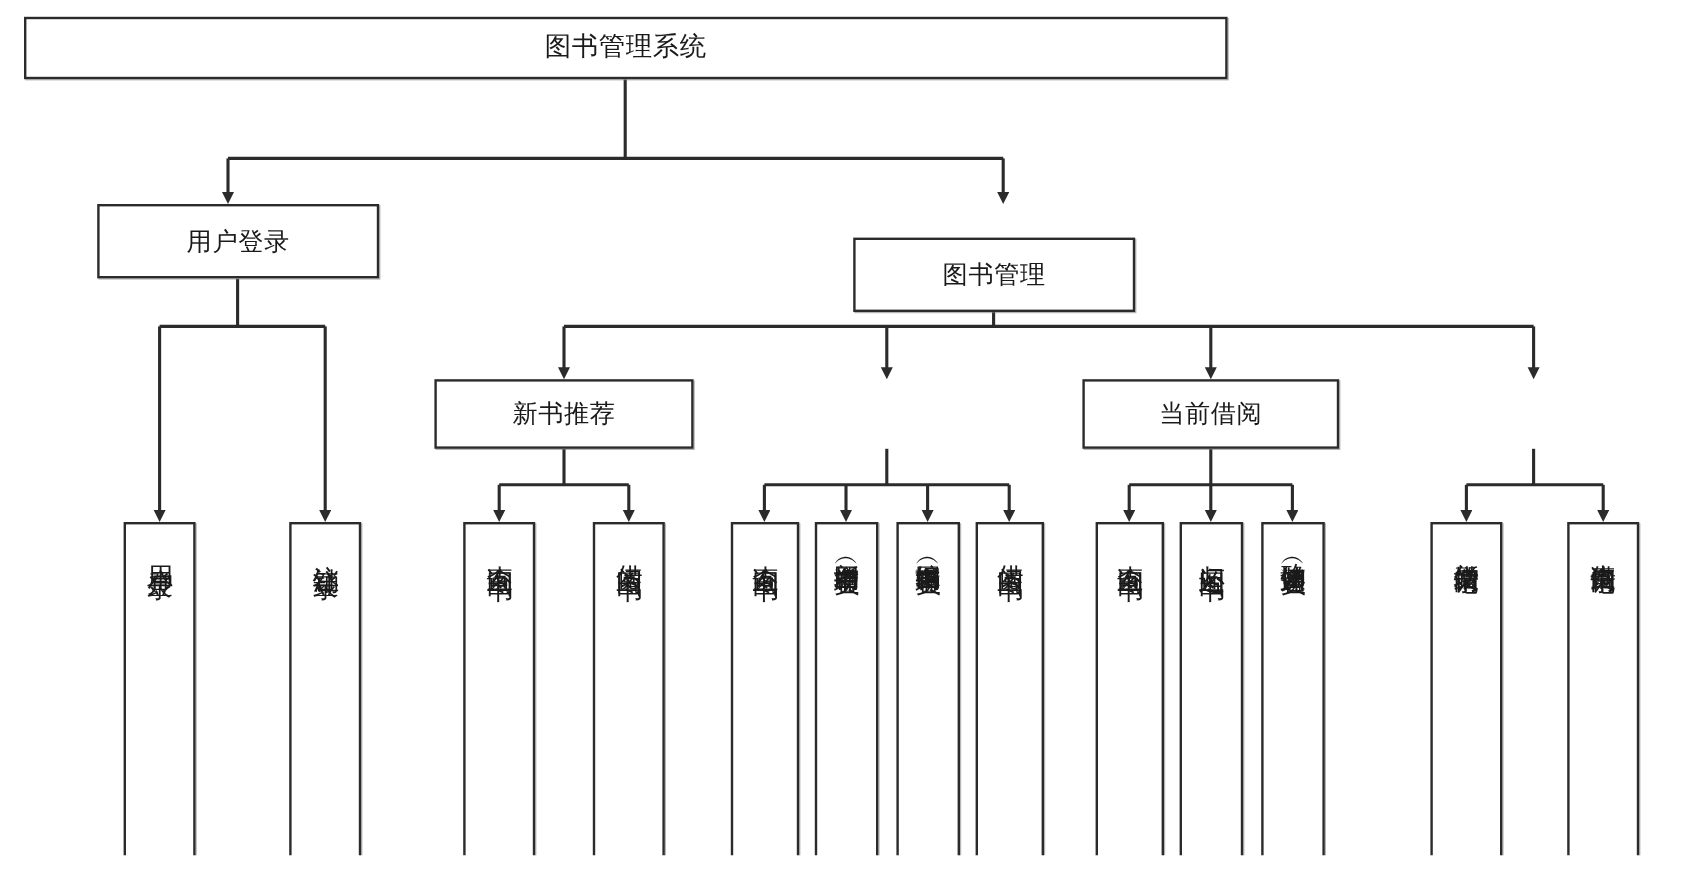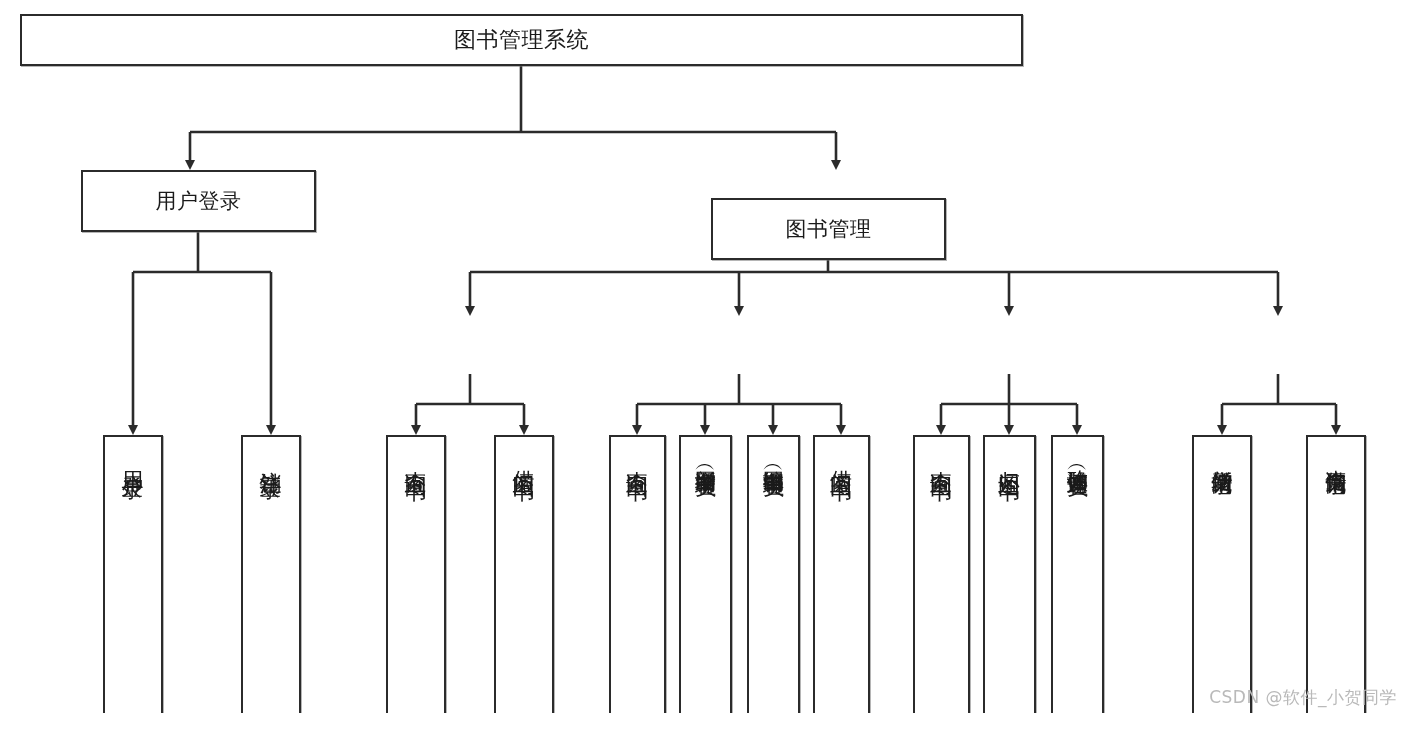--- a/index.html
+++ b/index.html
@@ -131,20 +131,26 @@
     <span class="label">图书管理系统</span>
   </div>
 
   <div class="node h" style="left:81px; top:170px; width:235px; height:62px;">
     <span class="label">用户登录</span>
   </div>
   <div class="node h" style="left:711px; top:170px; width:235px; height:62px;margin-top:28px;">
     <span class="label">图书管理</span>
   </div>
 
+  <div class="node h" style="left:362px; top:316px; width:216px; height:58px;">
+    <span class="label">新书推荐</span>
+  </div>
+  <div class="node h" style="left:902px; top:316px; width:214px; height:58px;">
+    <span class="label">当前借阅</span>
+  </div>
 
   <div class="node v" style="left:103px; top:435px; width:60px; height:300px;">
     <span class="label">用户登录</span>
   </div>
   <div class="node v" style="left:241px; top:435px; width:60px; height:300px;">
     <span class="label">注销登录</span>
   </div>
 
   <div class="node v" style="left:386px; top:435px; width:60px; height:300px;">
     <span class="label">查询图书</span>
@@ -176,15 +182,14 @@
     <span class="label">确认归还（管理员）</span>
   </div>
 
   <div class="node v tall" style="left:1192px; top:435px; width:60px; height:300px;">
     <span class="label">新增借阅记录</span>
   </div>
   <div class="node v tall" style="left:1306px; top:435px; width:60px; height:300px;">
     <span class="label">查询借阅记录</span>
   </div>
 
-  <div class="watermark">CSDN @软件_小贺同学</div>
 
 </div>
 
 </body></html>

